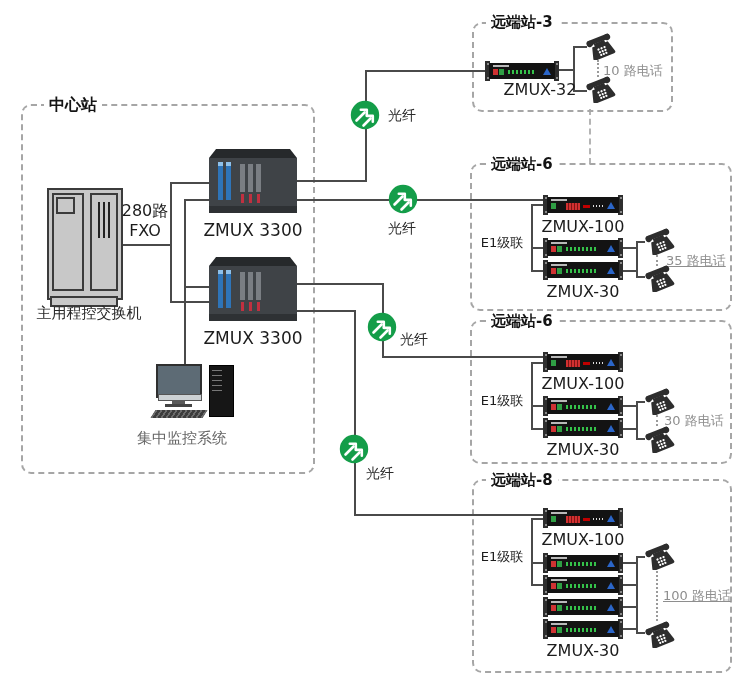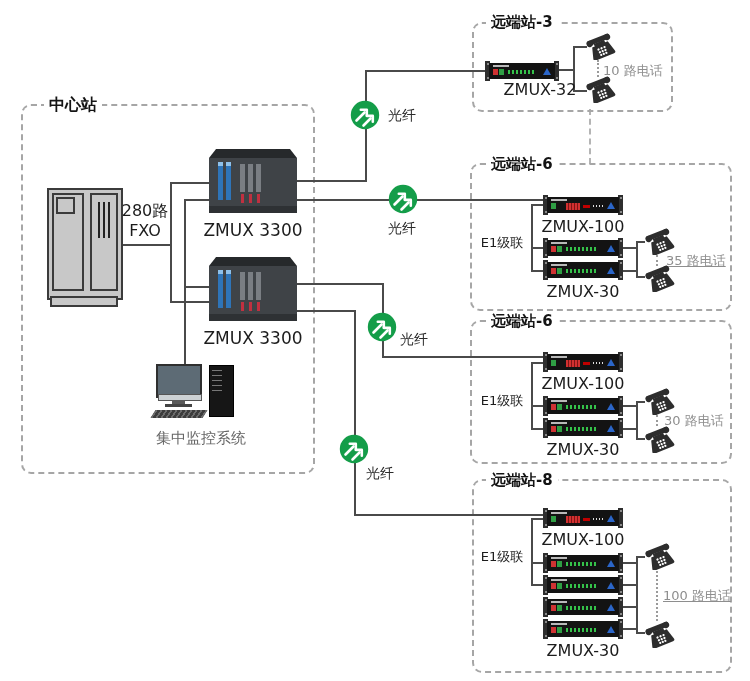--- a/index.html
+++ b/index.html
@@ -114,20 +114,21 @@
   <div class="station-box" style="left:21px;top:104px;width:290px;height:366px;"></div>
   <div class="box-title" style="left:44px;top:95px;font-size:16px;">中心站</div>
 
   <div class="cab" style="left:47px;top:188px;">
     <i class="door-l"></i>
     <i class="door-r"></i>
     <i class="cab-win"></i>
     <i class="cab-vents"></i>
   </div>
   <div class="cab-base" style="left:50px;top:296px;"></div>
+  <div class="switch-label" style="left:30px;top:304px;width:118px;">主用程控交换机</div>
 
   <div class="fxo-label" style="left:118px;top:201px;width:54px;">
     <div>280路</div>
     <div>FXO</div>
   </div>
 
   <div class="bigdev" style="left:209px;top:149px;">
     <i class="bd-top"></i>
     <i class="bd-body"></i>
     <i class="bb" style="left:9px;"></i>
@@ -159,21 +160,21 @@
 
   <div class="pc" style="left:156px;top:364px;">
     <i class="mon"></i>
     <i class="mon-bez"></i>
     <i class="stand"></i>
     <i class="stand-base"></i>
     <i class="kb"></i>
     <i class="tower"></i>
     <i class="tower-lines"></i>
   </div>
-  <div class="muted-label" style="left:146px;top:429px;width:100px;text-align:right;">集中监控系统</div>
+  <div class="muted-label" style="left:132px;top:429px;width:100px;">集中监控系统</div>
 
   <div class="hline" style="left:118px;top:244px;width:52px;"></div>
   <div class="vline" style="left:170px;top:182px;height:121px;"></div>
   <div class="vline" style="left:184px;top:199px;height:166px;"></div>
   <div class="hline" style="left:170px;top:182px;width:39px;"></div>
   <div class="hline" style="left:184px;top:199px;width:25px;"></div>
   <div class="hline" style="left:184px;top:286px;width:25px;"></div>
   <div class="hline" style="left:170px;top:301px;width:39px;"></div>
 
   <div class="hline" style="left:297px;top:180px;width:70px;"></div>

